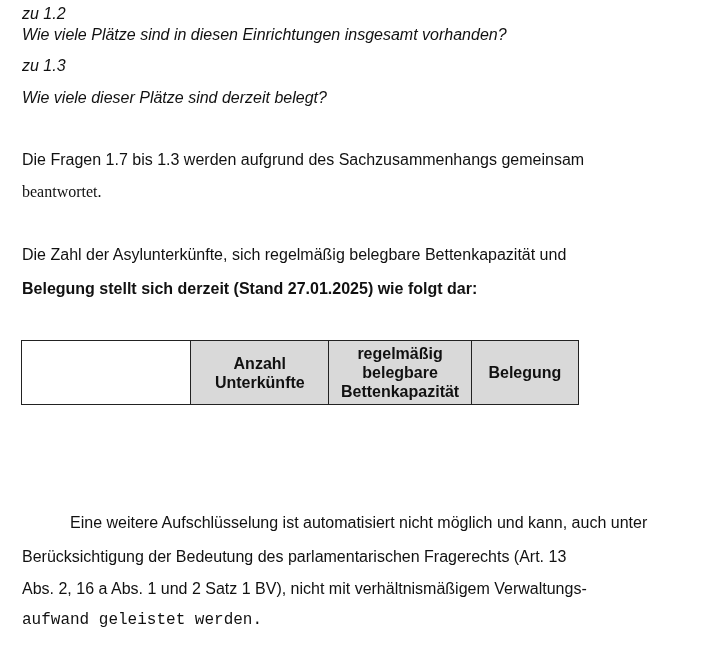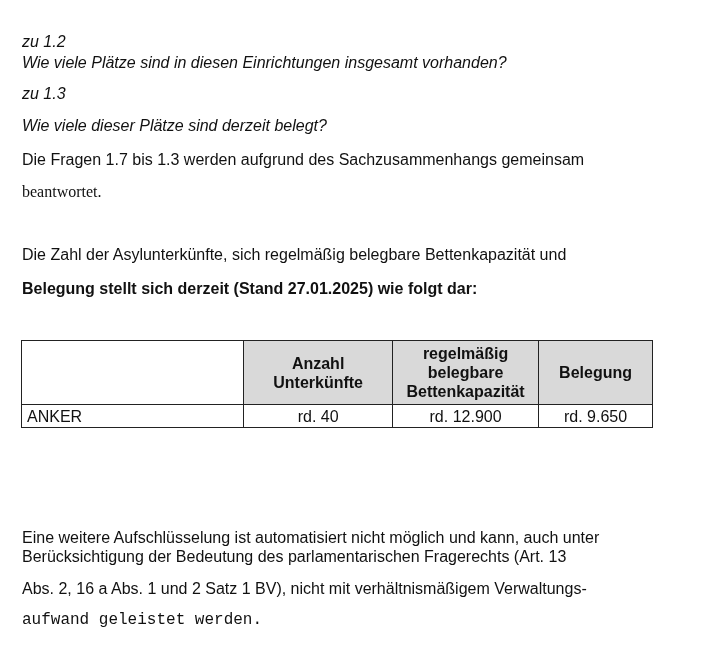--- a/index.html
+++ b/index.html
@@ -1,24 +1,24 @@
 <!DOCTYPE html>
 <html><head>
 <meta charset="utf-8">
 <style>
   html, body { margin: 0; padding: 0; background: #ffffff; }
   body {
     width: 712px; height: 649px; overflow: hidden; position: relative;
     font-family: "Liberation Sans", sans-serif; color: #111111;
   }
   .line { position: absolute; left: 22px; font-size: 16px; white-space: nowrap; }
-  .italic { font-style: italic; margin-top: 28px; }
+  .italic { font-style: italic; }
   table.data {
     position: absolute; left: 21px; top: 340px;
-    width: 632px; border-collapse: collapse; font-size: 16px;
+    width: 558px; border-collapse: collapse; font-size: 16px;
   }
   table.data td, table.data th {
     border: 1px solid #222222; padding: 0 5px; height: 22px; line-height: 19px;
   }
   table.data th {
     background: #d9d9d9; font-weight: bold; text-align: center; height: 63px;
     line-height: 19px; font-size: 16px;
   }
   table.data th.blank { background: #ffffff; }
   table.data td.num { text-align: center; }
@@ -59,27 +59,21 @@
       </th>
       <th>
         <span>regelmäßig</span><br>
         <span>belegbare</span><br>
         <span>Bettenkapazität</span>
       </th>
       <th>Belegung</th>
     </tr>
   </thead>
   <tbody>
-    <tr>
-      <td class="label">ANKER</td>
-      <td class="num">rd. 40</td>
-      <td class="num">rd. 12.900</td>
-      <td class="num">rd. 9.650</td>
-    </tr>
   </tbody>
 </table>
 
 <div>
-  <div class="line" style="top:529px;">Eine weitere Aufschlüsselung ist automatisiert nicht möglich und kann, auch unter</div>
+  <div class="line" style="top:514px;margin-left:48px;">Eine weitere Aufschlüsselung ist automatisiert nicht möglich und kann, auch unter</div>
   <div class="line" style="top:548px;">Berücksichtigung der Bedeutung des parlamentarischen Fragerechts (Art. 13</div>
   <div class="line" style="top:580px;text-align:center;">Abs. 2, 16 a Abs. 1 und 2 Satz 1 BV), nicht mit verhältnismäßigem Verwaltungs-</div>
   <div class="line" style="top:611px;font-family:Liberation Mono, monospace;">aufwand geleistet werden.</div>
 </div>
 
 </body></html>

